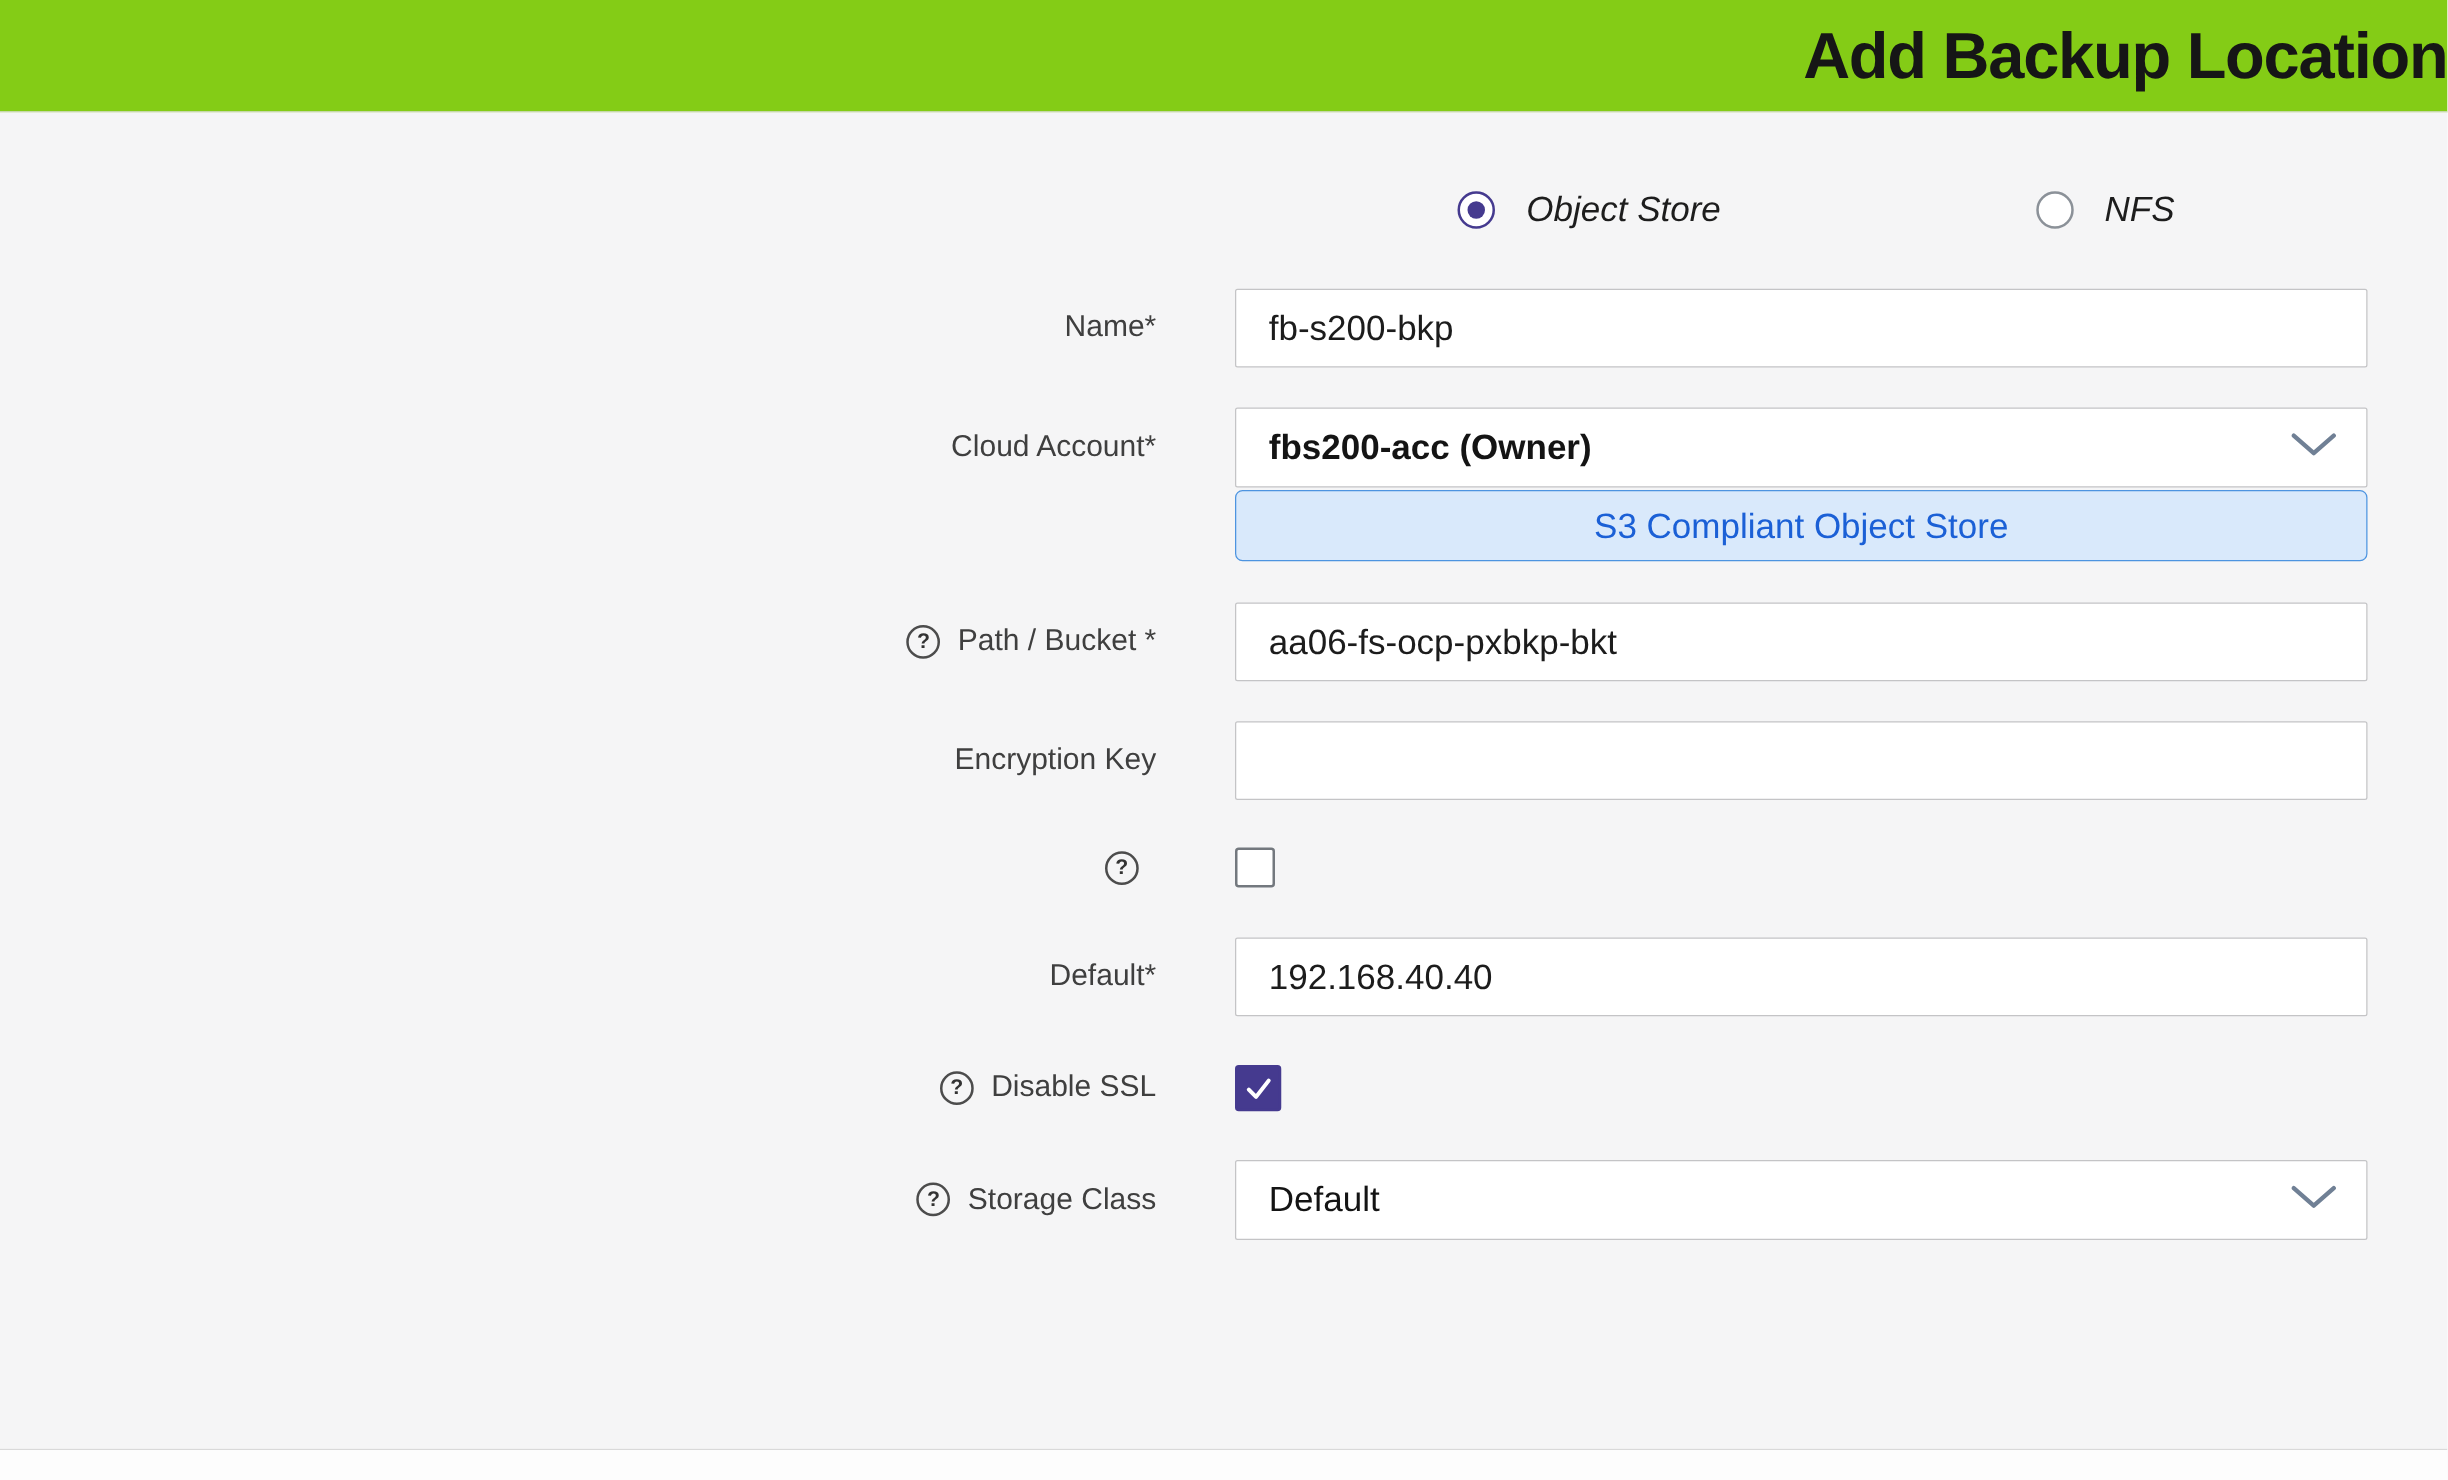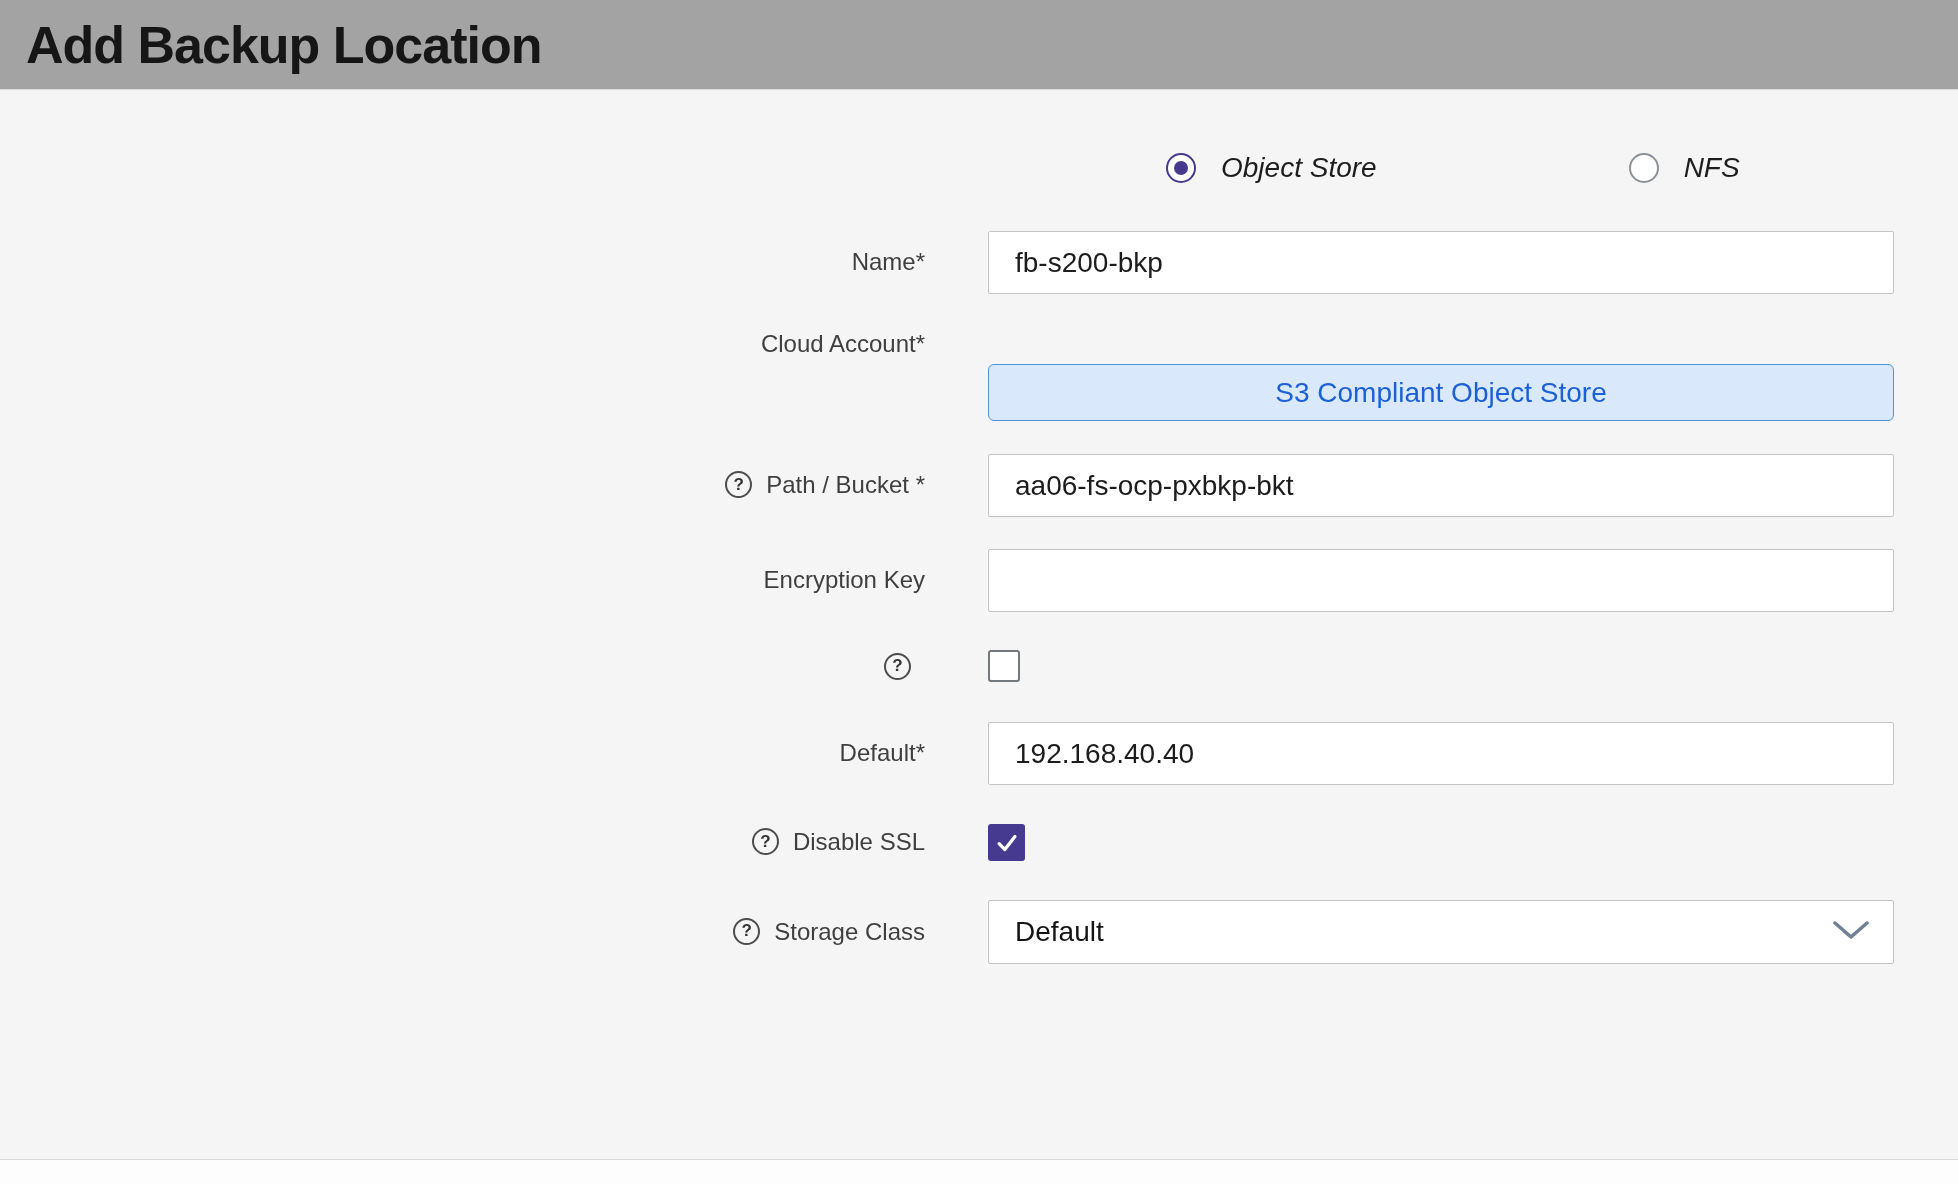--- a/index.html
+++ b/index.html
@@ -13,23 +13,24 @@
   :root{
     --accent:#453a8f;
     --banner-bg:#d9e9fb;
     --banner-border:#4d94e0;
     --banner-text:#1b60d6;
   }
   .header{
     height:90px;
     display:flex;align-items:center;
     padding-left:26px;
-    background:#a3a3a3;
+    background:#84cc16;
     border-bottom:1px solid #dcdcdc;
     box-sizing:border-box;
+    justify-content:flex-end;
   }
   .header h1{
     margin:0;
     font-size:52px;
     font-weight:700;
     letter-spacing:-1px;
     color:#161616;
   }
   .form-area{
     height:1069px;
@@ -65,21 +66,21 @@
   
   .form-row{
     display:flex;align-items:center;
     margin-bottom:32px;
     min-height:36px;
   }
   .label-col{
     width:988px;
     padding-right:63px;
     box-sizing:border-box;
-    display:flex;align-items:flex-start;justify-content:flex-end;
+    display:flex;align-items:center;justify-content:flex-end;
     flex:0 0 auto;
   }
   .control-col{width:906px;flex:0 0 auto;display:flex;align-items:center;}
   .field-label{
     font-size:24px;color:#3f3f3f;
     text-align:right;line-height:1.2;
     white-space:nowrap;
   }
   .help-icon{
     width:27px;height:27px;border-radius:50%;
@@ -176,20 +177,30 @@
       </div>
       <div class="control-col">
         <input class="text-input" type="text" value="fb-s200-bkp" style="">
       </div>
     </div>
 
     <div class="form-row" style="margin-bottom:17px;">
       <div class="label-col">
         <label class="field-label">Cloud Account*</label>
       </div>
+      <div class="control-col">
+        <div class="select bold">
+          <span class="select-value">fbs200-acc (Owner)</span>
+          <span class="chevron">
+            <svg width="36" height="20" viewBox="0 0 36 20" fill="none">
+                <polyline points="2,3 18,17 34,3" stroke="#708095" stroke-width="3.5" stroke-linecap="round" stroke-linejoin="round" fill="none"></polyline>
+              </svg>
+          </span>
+        </div>
+      </div>
     </div>
 
     <div class="form-row row-banner">
       <div class="label-col"></div>
       <div class="control-col">
         <div class="s3-banner">S3 Compliant Object Store</div>
       </div>
     </div>
 
     <div class="form-row">

